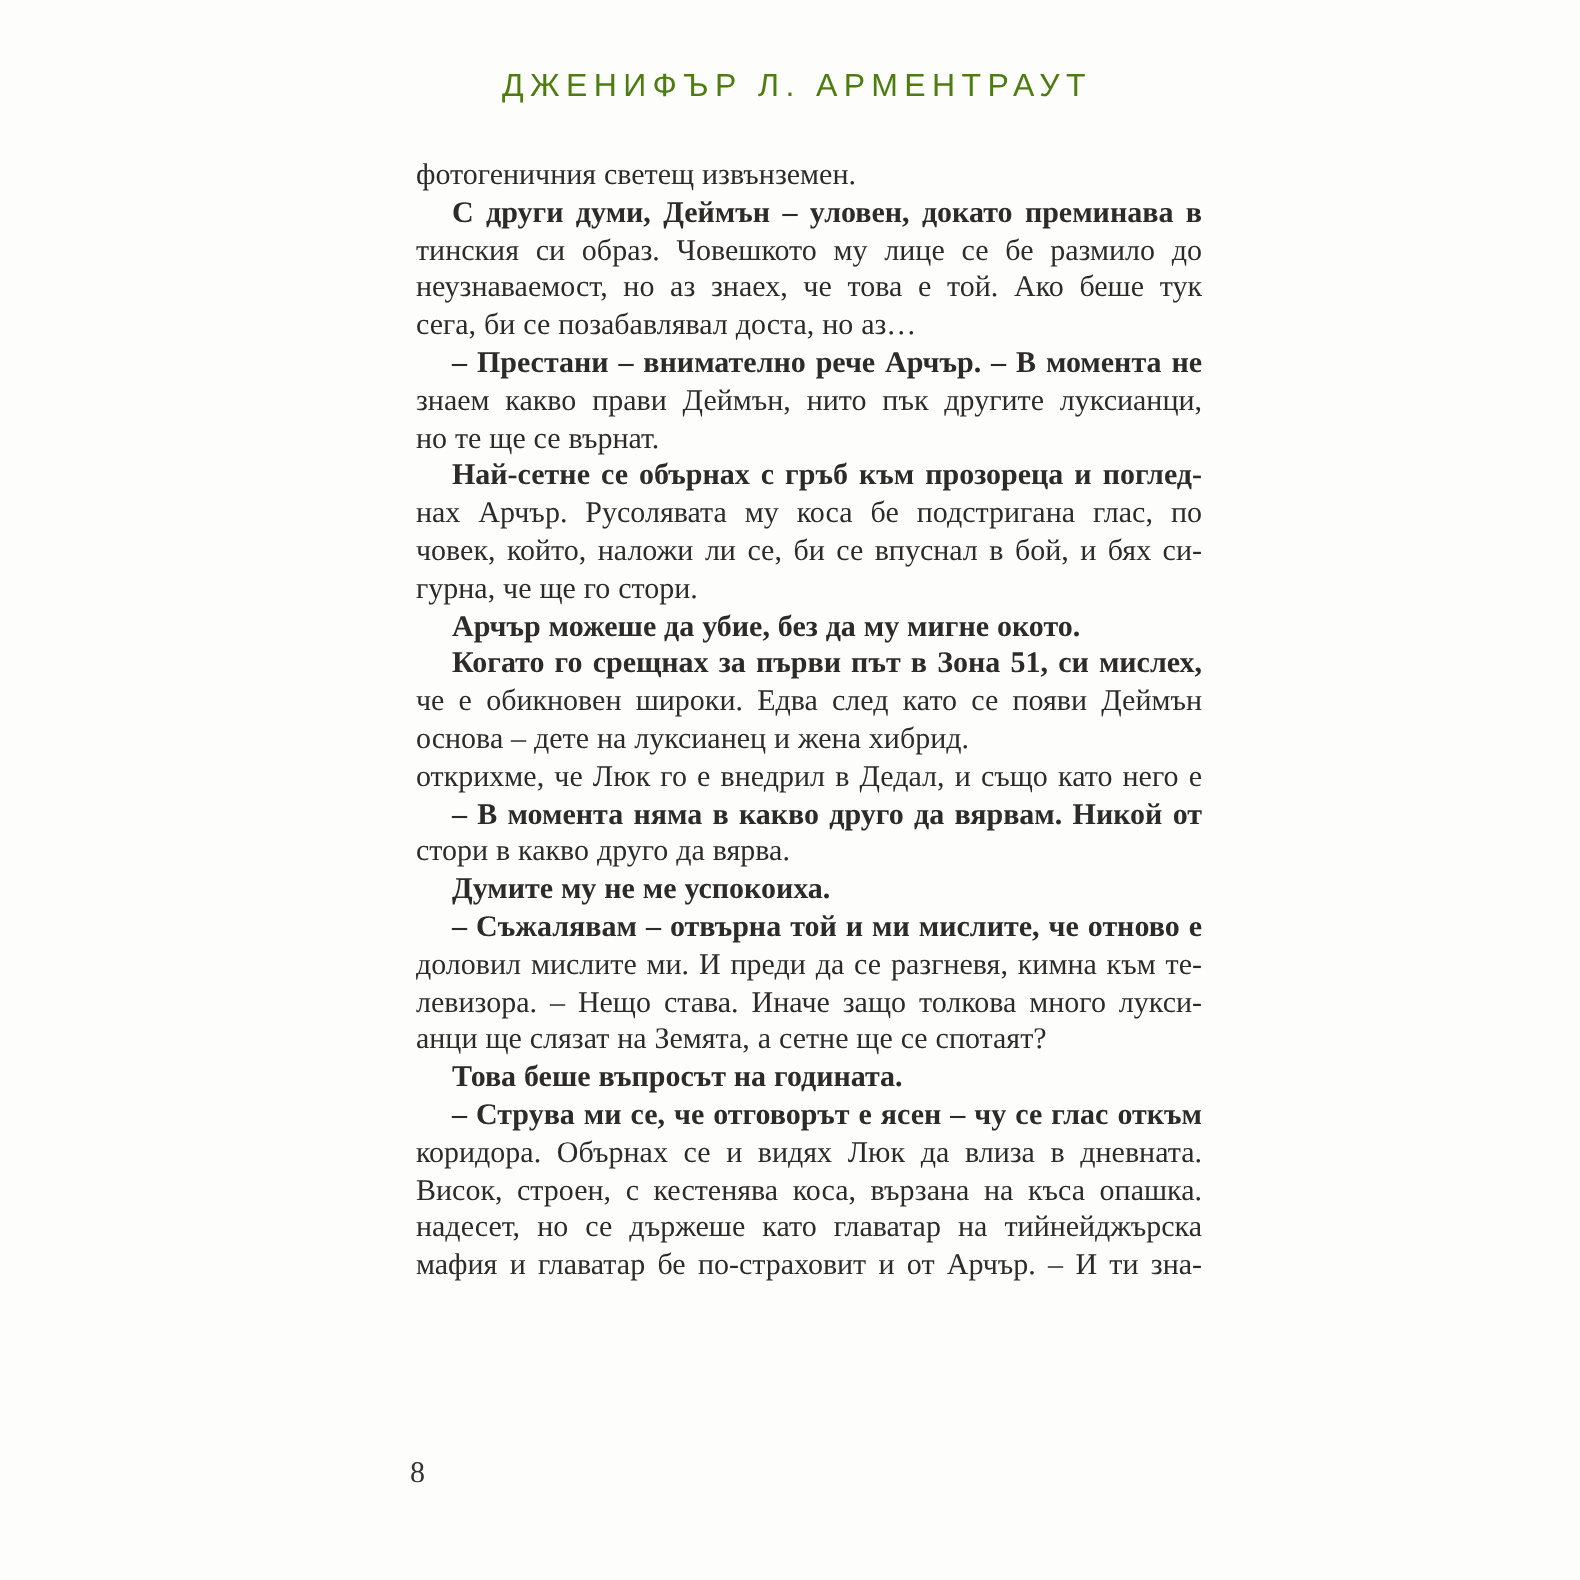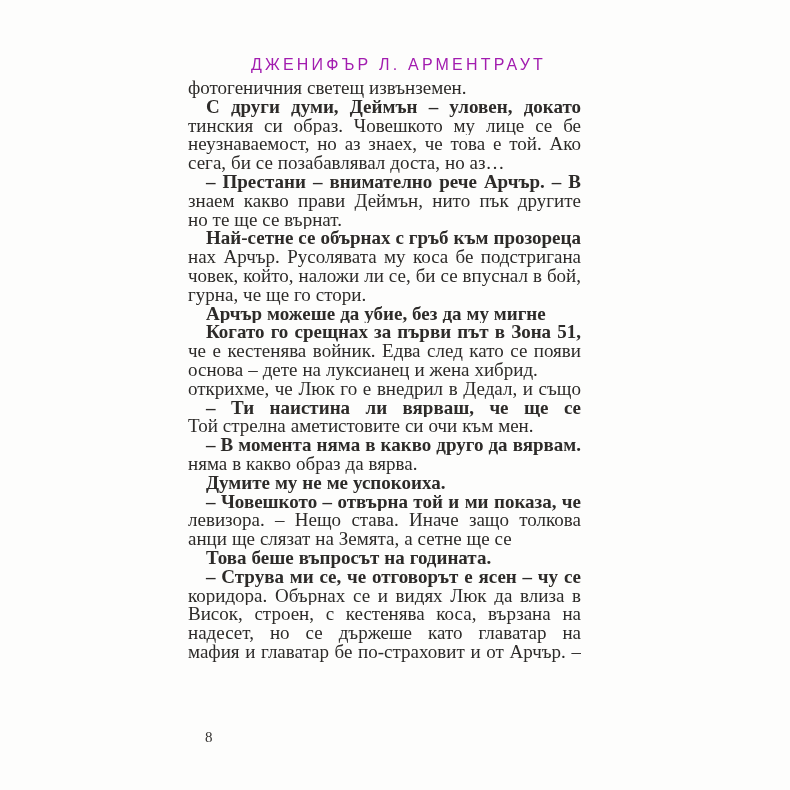--- a/index.html
+++ b/index.html
@@ -15,37 +15,37 @@
   .page {
     position: relative;
     width: 790px;
     height: 790px;
     background: #fdfdfc;
     font-family: "Liberation Serif", "DejaVu Serif", serif;
     color: #2d2b29;
   }
   .author-header {
     position: absolute;
-    top: 56px;
+    top: 35px;
     left: 202px;
     width: 393px;
     text-align: center;
     font-family: "Liberation Sans", "DejaVu Sans", sans-serif;
     font-size: 16px;
     font-weight: normal;
     letter-spacing: 3.2px;
-    color: #a21caf;
+    color: #4d7c0f;
     white-space: nowrap;
   }
   .text-block {
     position: absolute;
     top: 79px;
-    left: 188px;
+    left: 208px;
     width: 393px;
-    font-size: 19px;
+    font-size: 15px;
     line-height: 18.8px;
     color: #2d2b29;
   }
   .paragraph {
     margin: 0;
     padding: 0;
   }
   .line {
     height: 18.8px;
     overflow: hidden;
@@ -94,37 +94,34 @@
         <div class="line just indent">Най-сетне се обърнах с гръб към прозореца и поглед-</div>
         <div class="line just">нах Арчър. Русолявата му коса бе подстригана глас, по</div>
         <div class="line just">човек, който, наложи ли се, би се впуснал в бой, и бях си-</div>
         <div class="line">гурна, че ще го стори.</div>
       </div>
       <div class="paragraph">
         <div class="line indent">Арчър можеше да убие, без да му мигне окото.</div>
       </div>
       <div class="paragraph">
         <div class="line just indent">Когато го срещнах за първи път в Зона 51, си мислех,</div>
-        <div class="line just">че е кестенява войник. Едва след като се появи Деймън</div>
+        <div class="line just">че е обикновен широки. Едва след като се появи Деймън</div>
         <div class="line">основа – дете на луксианец и жена хибрид.</div>
         <div class="line just">открихме, че Люк го е внедрил в Дедал, и също като него е</div>
       </div>
       <div class="paragraph">
-        <div class="line just indent">– Ти наистина ли вярваш, че ще се върнат? – попитах.</div>
-        <div class="line">Той стрелна аметистовите си очи към мен.</div>
-      </div>
-      <div class="paragraph">
         <div class="line just indent">– В момента няма в какво друго да вярвам. Никой от нас</div>
-        <div class="line">няма в какво образ да вярва.</div>
+        <div class="line">стори в какво друго да вярва.</div>
       </div>
       <div class="paragraph">
         <div class="line indent">Думите му не ме успокоиха.</div>
       </div>
       <div class="paragraph">
-        <div class="line just indent">– Човешкото – отвърна той и ми показа, че отново е</div>
+        <div class="line just indent">– Съжалявам – отвърна той и ми мислите, че отново е</div>
+        <div class="line just">доловил мислите ми. И преди да се разгневя, кимна към те-</div>
         <div class="line just">левизора. – Нещо става. Иначе защо толкова много лукси-</div>
         <div class="line">анци ще слязат на Земята, а сетне ще се спотаят?</div>
       </div>
       <div class="paragraph">
         <div class="line indent">Това беше въпросът на годината.</div>
       </div>
       <div class="paragraph">
         <div class="line just indent">– Струва ми се, че отговорът е ясен – чу се глас откъм</div>
         <div class="line just">коридора. Обърнах се и видях Люк да влиза в дневната.</div>
         <div class="line just">Висок, строен, с кестенява коса, вързана на къса опашка.</div>

